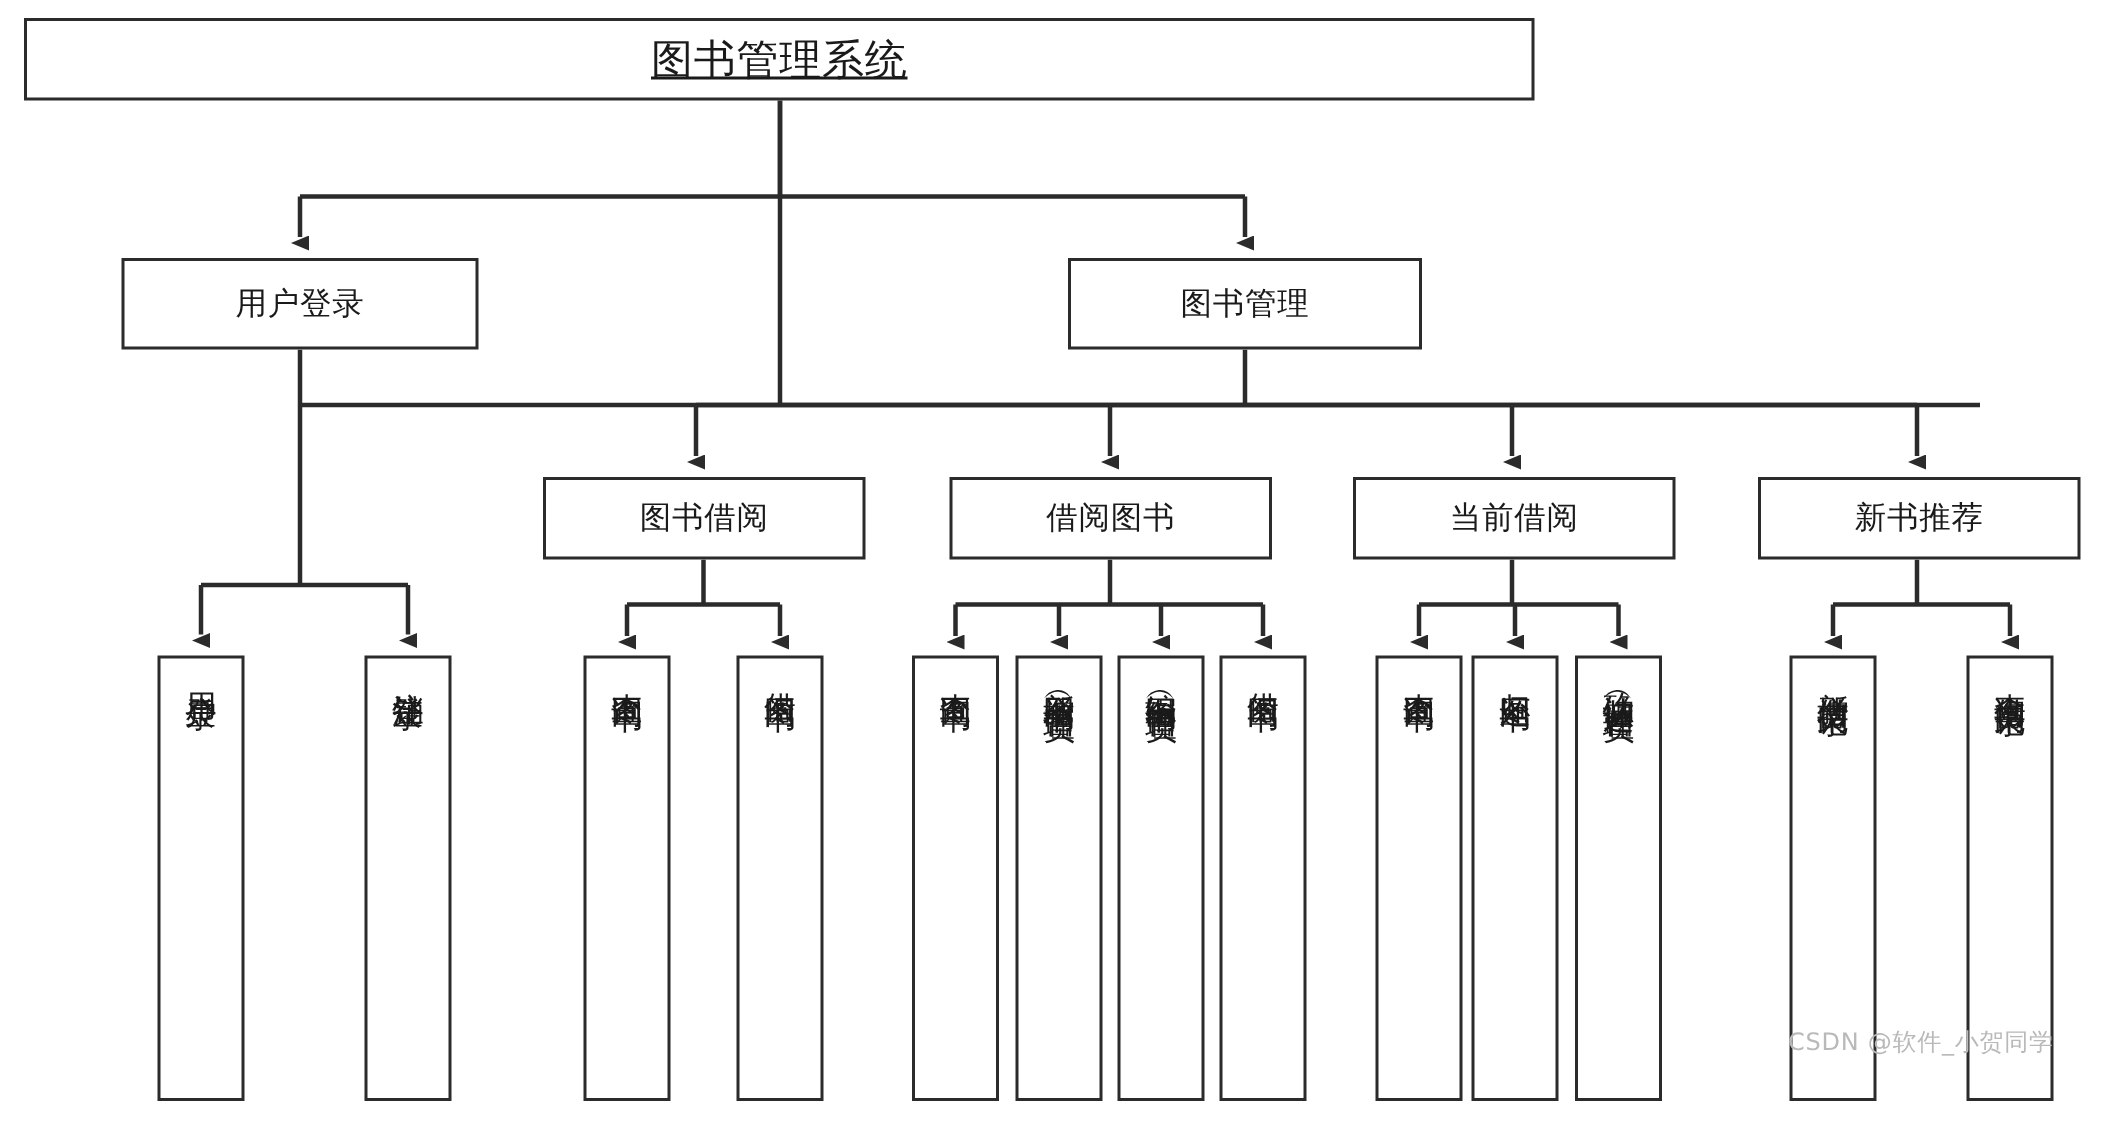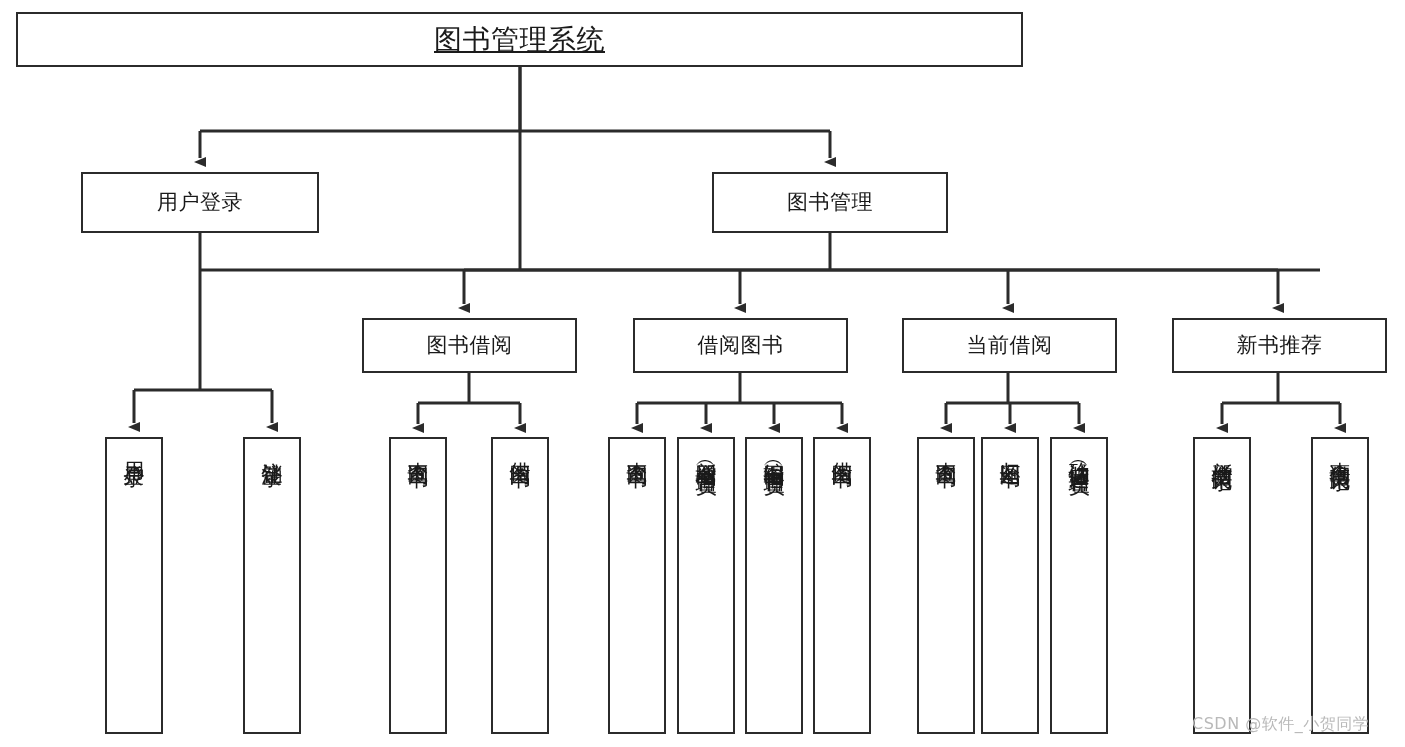--- a/index.html
+++ b/index.html
@@ -215,15 +215,15 @@
   </div>
 
   <div class="node vert" style="left:1193px; top:437px; width:58px; height:297px;">
     <span class="label">新增借阅记录</span>
   </div>
 
   <div class="node vert" style="left:1311px; top:437px; width:58px; height:297px;">
     <span class="label">查询借阅记录</span>
   </div>
 
-  <div class="watermark" style="left:1192px; top:714px;">CSDN @软件_小贺同学</div>
+  <div class="watermark" style="left:1192px; top:685px;">CSDN @软件_小贺同学</div>
 
 </div>
 
 </body></html>

